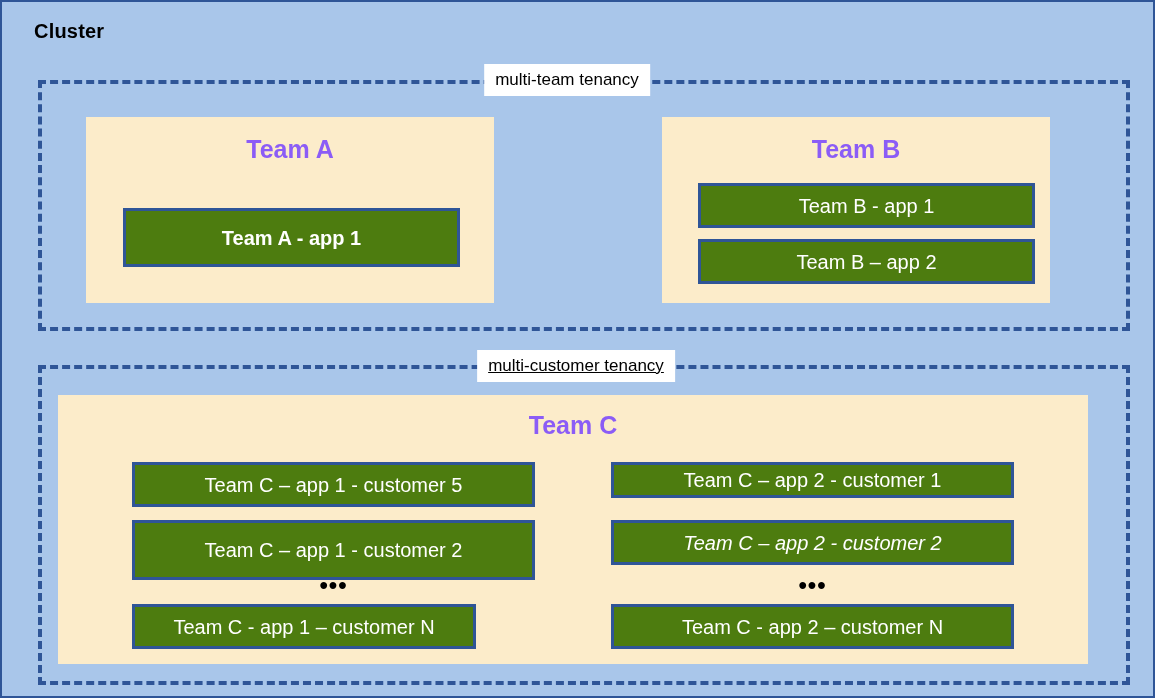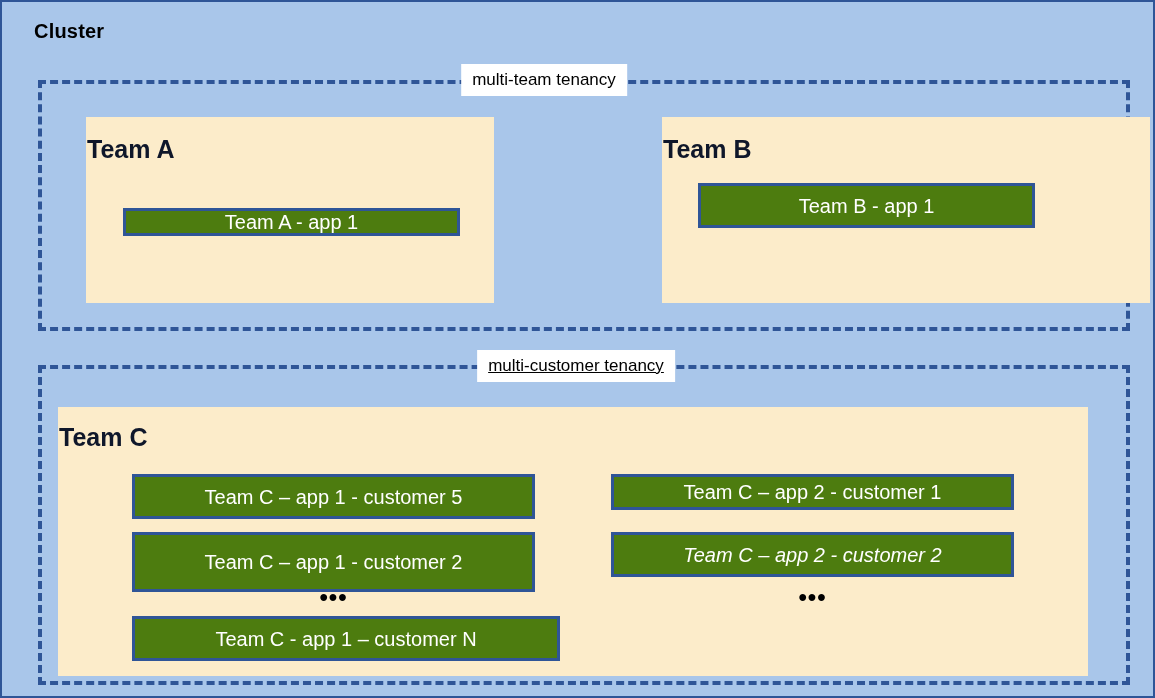--- a/index.html
+++ b/index.html
@@ -58,21 +58,21 @@
     position: absolute;
     background: #ffffff;
     color: #000000;
     font-size: 17px;
     line-height: 1;
     padding: 7px 11px 8px 11px;
     white-space: nowrap;
     transform: translateX(-50%);
   }
   #label-multi-team {
-    left: 542px;
+    left: 565px;
     top: 62px;
   }
   #label-multi-customer {
     left: 574px;
     top: 348px;
     text-decoration: underline;
   }
 
   
   .team-box {
@@ -83,37 +83,38 @@
   }
   #team-a-box {
     left: 84px;
     top: 115px;
     width: 408px;
     height: 186px;
   }
   #team-b-box {
     left: 660px;
     top: 115px;
-    width: 488px;
+    width: 388px;
     height: 186px;
   }
   #team-c-box {
     left: 56px;
-    top: 405px;
+    top: 393px;
     width: 1030px;
     height: 269px;
   }
 
   .team-title {
     position: absolute;
     left: 0;
     right: 0;
+    text-align: center;
     font-size: 25px;
     font-weight: bold;
-    color: #0f172a;
+    color: #8b5cf6;
     white-space: nowrap;
   }
   #team-a-box .team-title,
   #team-b-box .team-title { top: 17px; }
   #team-c-box .team-title { top: 15px; }
 
   
   .app-box {
     position: absolute;
     box-sizing: border-box;
@@ -126,30 +127,30 @@
     justify-content: center;
     white-space: nowrap;
     text-align: center;
   }
   .app-label {
     display: block;
     line-height: 1;
   }
 
   
-  #app-a1 { left: 36px; top: 90px; width: 337px; height: 28px; }
+  #app-a1 { left: 36px; top: 90px; width: 337px; height: 59px; font-weight: bold; }
 
   
   #app-b1 { left: 35px; top: 65px; width: 337px; height: 45px; }
   #app-b2 { left: 35px; top: 121px; width: 337px; height: 45px; }
 
   
   #app-c1-cust1 { left: 73px; top: 66px; width: 403px; height: 45px; }
   #app-c1-cust2 { left: 73px; top: 124px; width: 403px; height: 60px; }
-  #app-c1-custN { left: 73px; top: 208px; width: 428px; height: 45px; }
+  #app-c1-custN { left: 73px; top: 208px; width: 344px; height: 45px; }
 
   
   #app-c2-cust1 { left: 552px; top: 66px; width: 403px; height: 36px; }
   #app-c2-cust2 { left: 552px; top: 124px; width: 403px; height: 45px; font-style: italic; }
   #app-c2-custN { left: 552px; top: 208px; width: 403px; height: 45px; }
 
   
   .ellipsis {
     position: absolute;
     font-size: 24px;
@@ -179,20 +180,23 @@
     <div class="app-box" id="app-a1">
       <span class="app-label">Team A - app 1</span>
     </div>
   </div>
 
   <div class="team-box" id="team-b-box">
     <div class="team-title">Team B</div>
     <div class="app-box" id="app-b1">
       <span class="app-label">Team B - app 1</span>
     </div>
+    <div class="app-box" id="app-b2">
+      <span class="app-label">Team B – app 2</span>
+    </div>
   </div>
 
   <div class="tenancy-zone" id="zone-multi-customer"></div>
 
   <div class="zone-label" id="label-multi-customer">multi-customer tenancy</div>
 
   <div class="team-box" id="team-c-box">
     <div class="team-title">Team C</div>
 
     <div class="app-box" id="app-c1-cust1">
@@ -206,15 +210,18 @@
       <span class="app-label">Team C - app 1 – customer N</span>
     </div>
 
     <div class="app-box" id="app-c2-cust1">
       <span class="app-label">Team C – app 2 - customer 1</span>
     </div>
     <div class="app-box" id="app-c2-cust2">
       <span class="app-label">Team C – app 2 - customer 2</span>
     </div>
     <div class="ellipsis" id="ellipsis-app2">•••</div>
+    <div class="app-box" id="app-c2-custN">
+      <span class="app-label">Team C - app 2 – customer N</span>
+    </div>
   </div>
 
 </div>
 
 </body></html>

